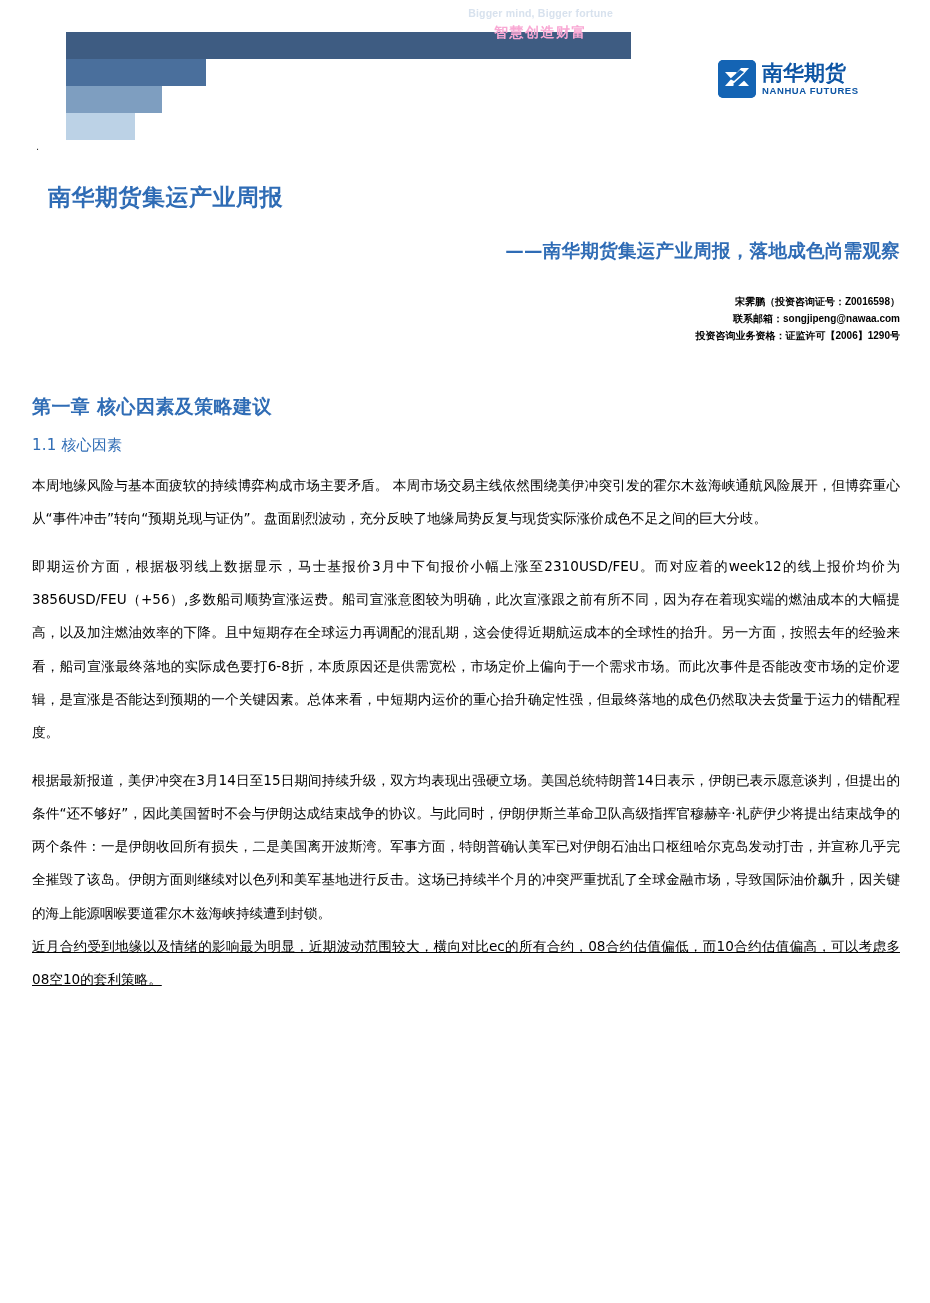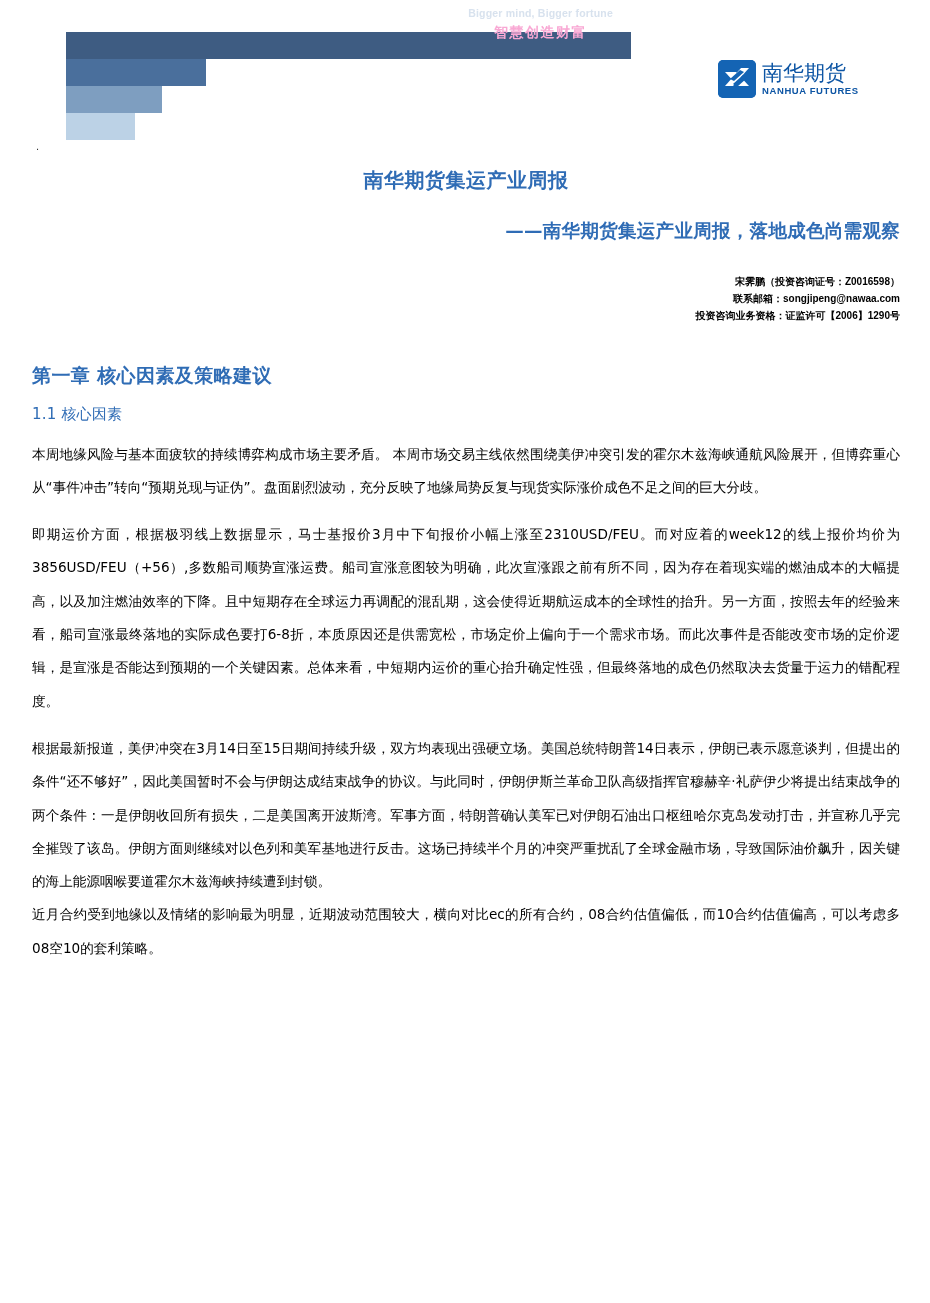--- a/index.html
+++ b/index.html
@@ -91,21 +91,21 @@
     background: #1464b4;
     border-radius: 5px;
     position: relative;
     overflow: hidden;
     flex: none;
   }
   .logo-mark svg { display: block; }
   .logo-text { line-height: 1; }
   .logo-cn {
     font-size: 21px;
-    font-weight: normal;
+    font-weight: bold;
     color: #0d55a4;
     letter-spacing: 0px;
     white-space: nowrap;
     font-family: "DejaVu Sans", sans-serif;
   }
   .logo-en {
     font-size: 9.5px;
     font-weight: bold;
     color: #0d55a4;
     letter-spacing: .6px;
@@ -124,48 +124,47 @@
   }
 
   
   .doc {
     position: absolute;
     left: 32px;
     top: 168px;
     width: 868px;
   }
   h1.report-title {
-    margin: 0;
-    font-size: 20px;
+    margin: 16px;
+    font-size: 23px;
     font-weight: bold;
     color: #2f6cb5;
     letter-spacing: .5px;
     line-height: 1.2;
     font-family: "DejaVu Sans", sans-serif;
-    text-align: center;
   }
   .report-subtitle {
     margin-top: 26px;
     text-align: right;
     font-size: 18.5px;
     font-weight: bold;
     color: #2f6cb5;
     letter-spacing: .3px;
     font-family: "DejaVu Sans", sans-serif;
   }
   .author-block {
     margin-top: 30px;
     text-align: right;
     font-size: 10px;
     font-weight: bold;
     color: #000;
     line-height: 1.72;
   }
   h2.chapter {
-    margin: 38px 0 0 0;
+    margin: 50px 0 0 0;
     font-size: 19px;
     font-weight: bold;
     color: #2f6cb5;
     letter-spacing: .4px;
     font-family: "DejaVu Sans", sans-serif;
   }
   h3.subsection {
     margin: 16px 0 0 0;
     font-size: 15px;
     font-weight: normal;
@@ -175,21 +174,21 @@
   }
   p.body-para {
     margin: 14px 0 0 0;
     font-size: 13.6px;
     line-height: 2.45;
     color: #000;
     text-align: justify;
     text-justify: inter-ideograph;
     font-family: "DejaVu Sans", "Liberation Sans", sans-serif;
   }
-  p.body-para.tight { margin-top: 0; }
+  p.body-para.tight { margin-top: 0; text-decoration: underline; }
 </style>
 </head>
 <body>
 
 <div class="banner">
   <div class="banner-main">
     <div class="slogan">
       <div class="slogan-en">Bigger mind, Bigger fortune</div>
       <div class="slogan-cn">智慧创造财富</div>
     </div>

